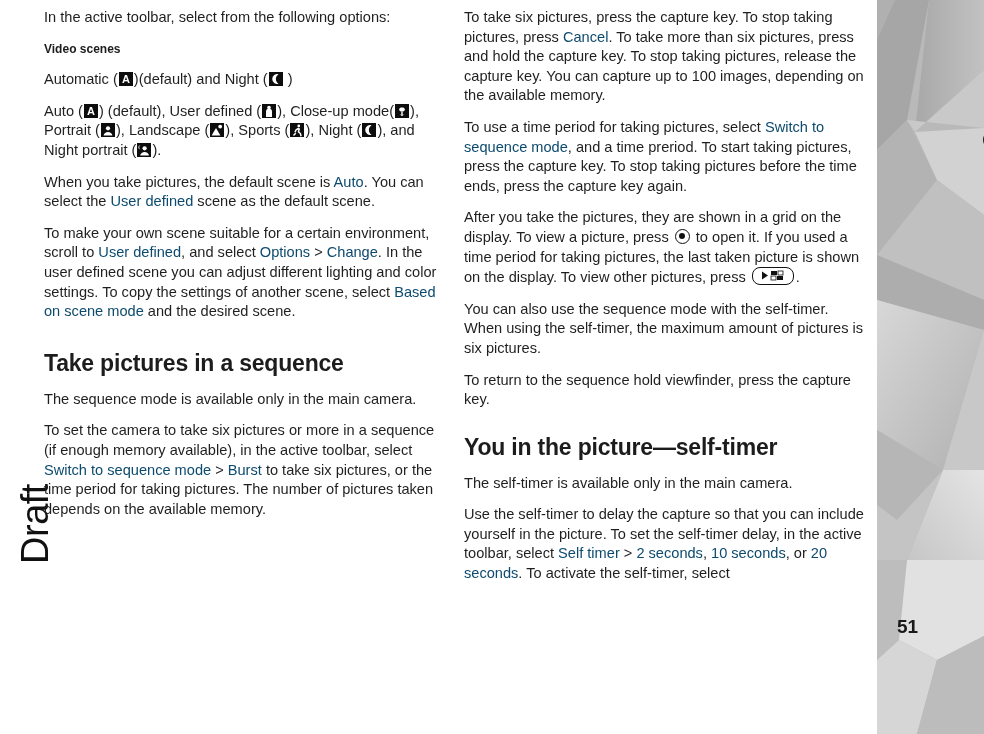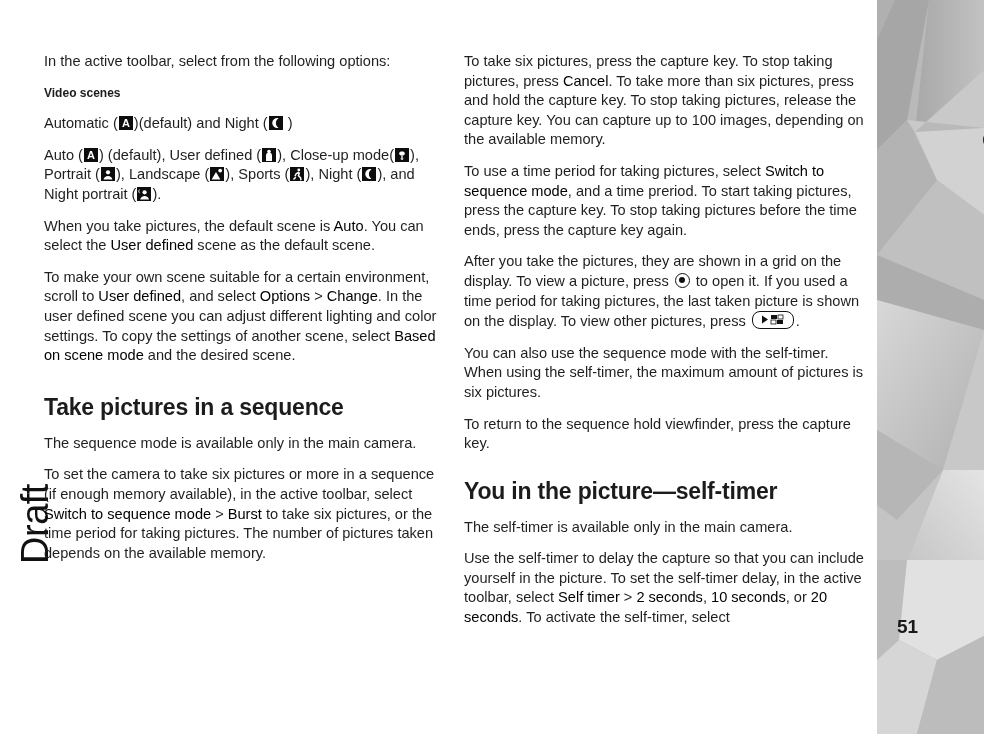--- a/index.html
+++ b/index.html
@@ -38,36 +38,35 @@
     line-height: 44px;
     text-align: center;
     white-space: nowrap;
   }
 
   
   .col {
     position: absolute;
     top: 8px;
     width: 400px;
-    margin-top: 44px;
   }
   .col-left  { left: 44px; }
   .col-right { left: 464px; }
 
   p.para {
     margin: 0 0 12px 0;
     font-size: 14.6px;
     line-height: 19.6px;
     color: #1f1f1f;
     font-family: "Liberation Sans", sans-serif;
     text-align: left;
   }
 
   .ui {
-    color: #000000;
+    color: #0c4a6e;
     font-weight: 400;
   }
   .bold-sub {
     font-weight: bold;
     color: #1c1c1c;
     font-size: 12px;
     line-height: 19.6px;
     margin: 0 0 11px 0;
   }
   .scenes-line {

